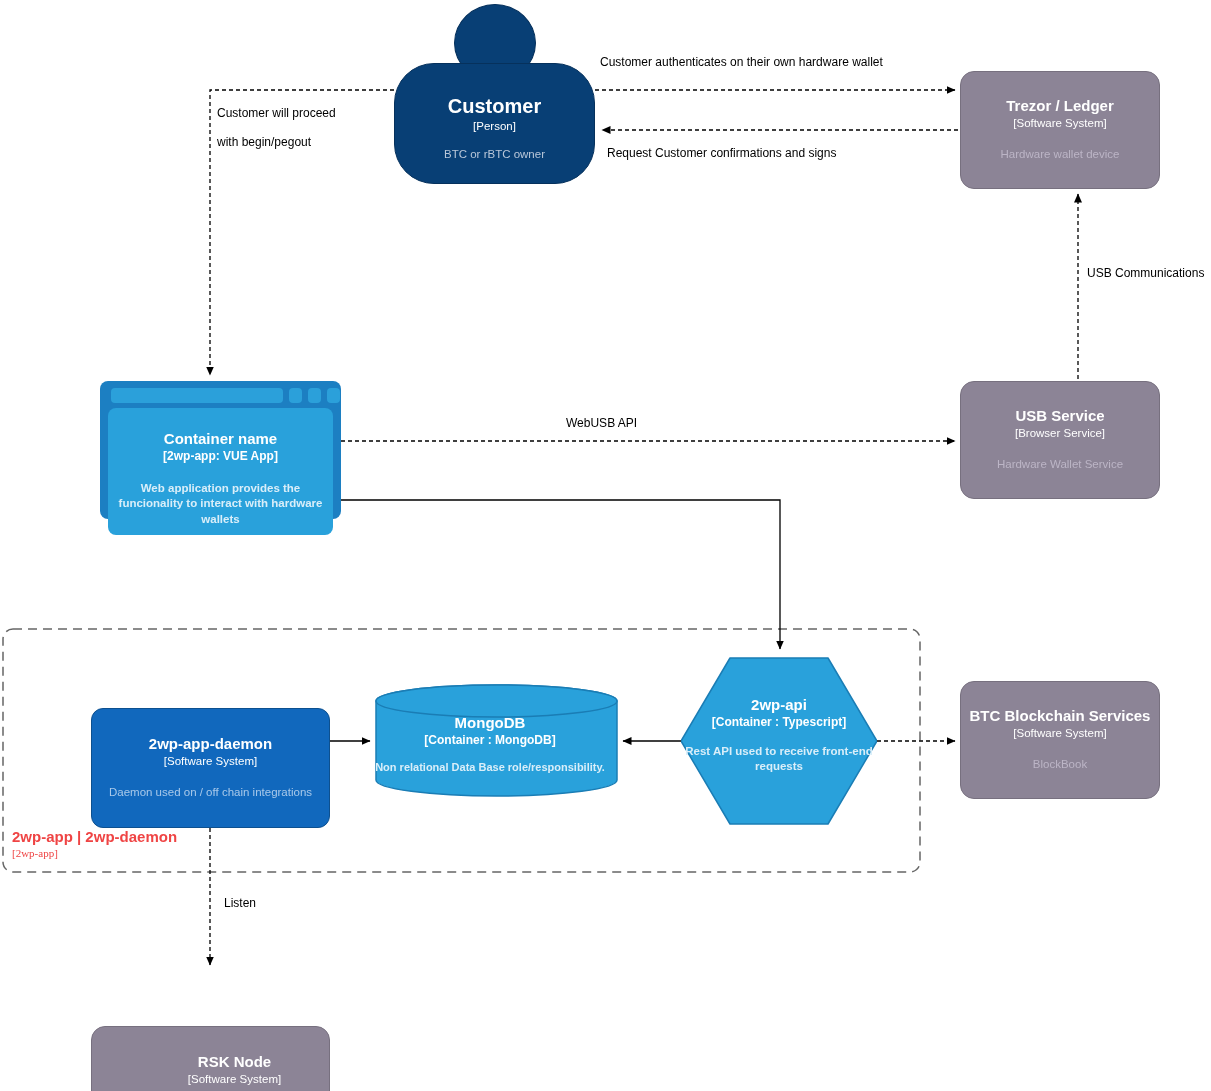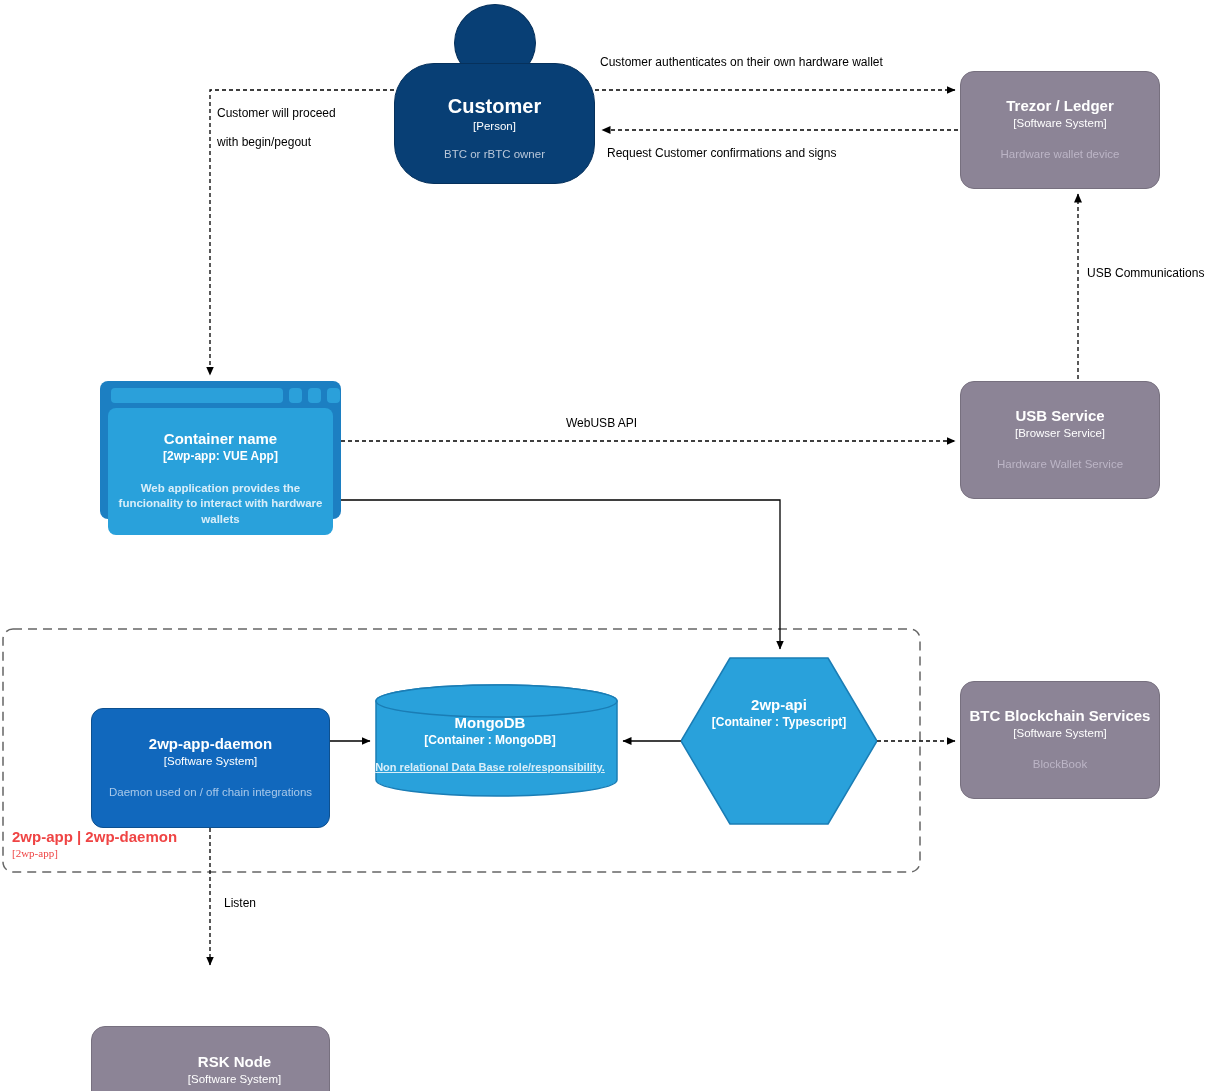--- a/index.html
+++ b/index.html
@@ -50,21 +50,21 @@
            background:#29a1db;display:flex;flex-direction:column;align-items:center;
            justify-content:flex-start;text-align:center;color:#fff;padding-top:22px;box-sizing:border-box;}
   #browser-content .node-subtitle{font-weight:bold;font-size:12px;}
   #browser-content .node-desc{font-weight:bold;color:#d9eef9;font-size:11.5px;
            padding:0 4px;}
 
   
   #cyl-wrap{position:absolute;left:375px;top:684px;width:243px;height:113px;}
   #cyl-text{position:absolute;left:0;top:30px;width:230px;text-align:center;color:#fff;}
   #cyl-text .node-subtitle{font-weight:bold;font-size:12px;}
-  #cyl-text .node-desc{font-weight:bold;color:#d9eef9;font-size:11px;margin-top:11px;text-decoration:underline;}
+  #cyl-text .node-desc{font-weight:bold;color:#d9eef9;font-size:11px;margin-top:11px;}
 
   
   #hex-wrap{position:absolute;left:681px;top:656px;width:196px;height:170px;}
   #hex-text{position:absolute;left:0;top:40px;width:196px;text-align:center;color:#fff;}
   #hex-text .node-subtitle{font-weight:bold;font-size:12px;}
   #hex-text .node-desc{font-weight:bold;color:#d9eef9;font-size:11.5px;margin-top:13px;padding:0 2px;}
 
   
   .edge-label{position:absolute;font-size:12px;color:#000;white-space:nowrap;}
   #lbl-auth{left:600px;top:55px;}
@@ -164,20 +164,21 @@
     </div>
   </div>
 
   <div id="hex-wrap">
     <svg width="196" height="170" viewBox="0 0 196 170">
       <polygon points="0,85 49,2 147,2 196,85 147,168 49,168" fill="#29a1db" stroke="#1a7db5" stroke-width="1.5" stroke-linejoin="round"></polygon>
     </svg>
     <div id="hex-text">
       <div class="node-title">2wp-api</div>
       <div class="node-subtitle">[Container : Typescript]</div>
+      <div class="node-desc">Rest API used to receive front-end requests</div>
     </div>
   </div>
 
   <div class="node ext" id="node-btc">
     <div class="node-title">BTC Blockchain Services</div>
     <div class="node-subtitle">[Software System]</div>
     <div class="node-desc">BlockBook</div>
   </div>
 
   <div class="node ext" id="node-rsk">

